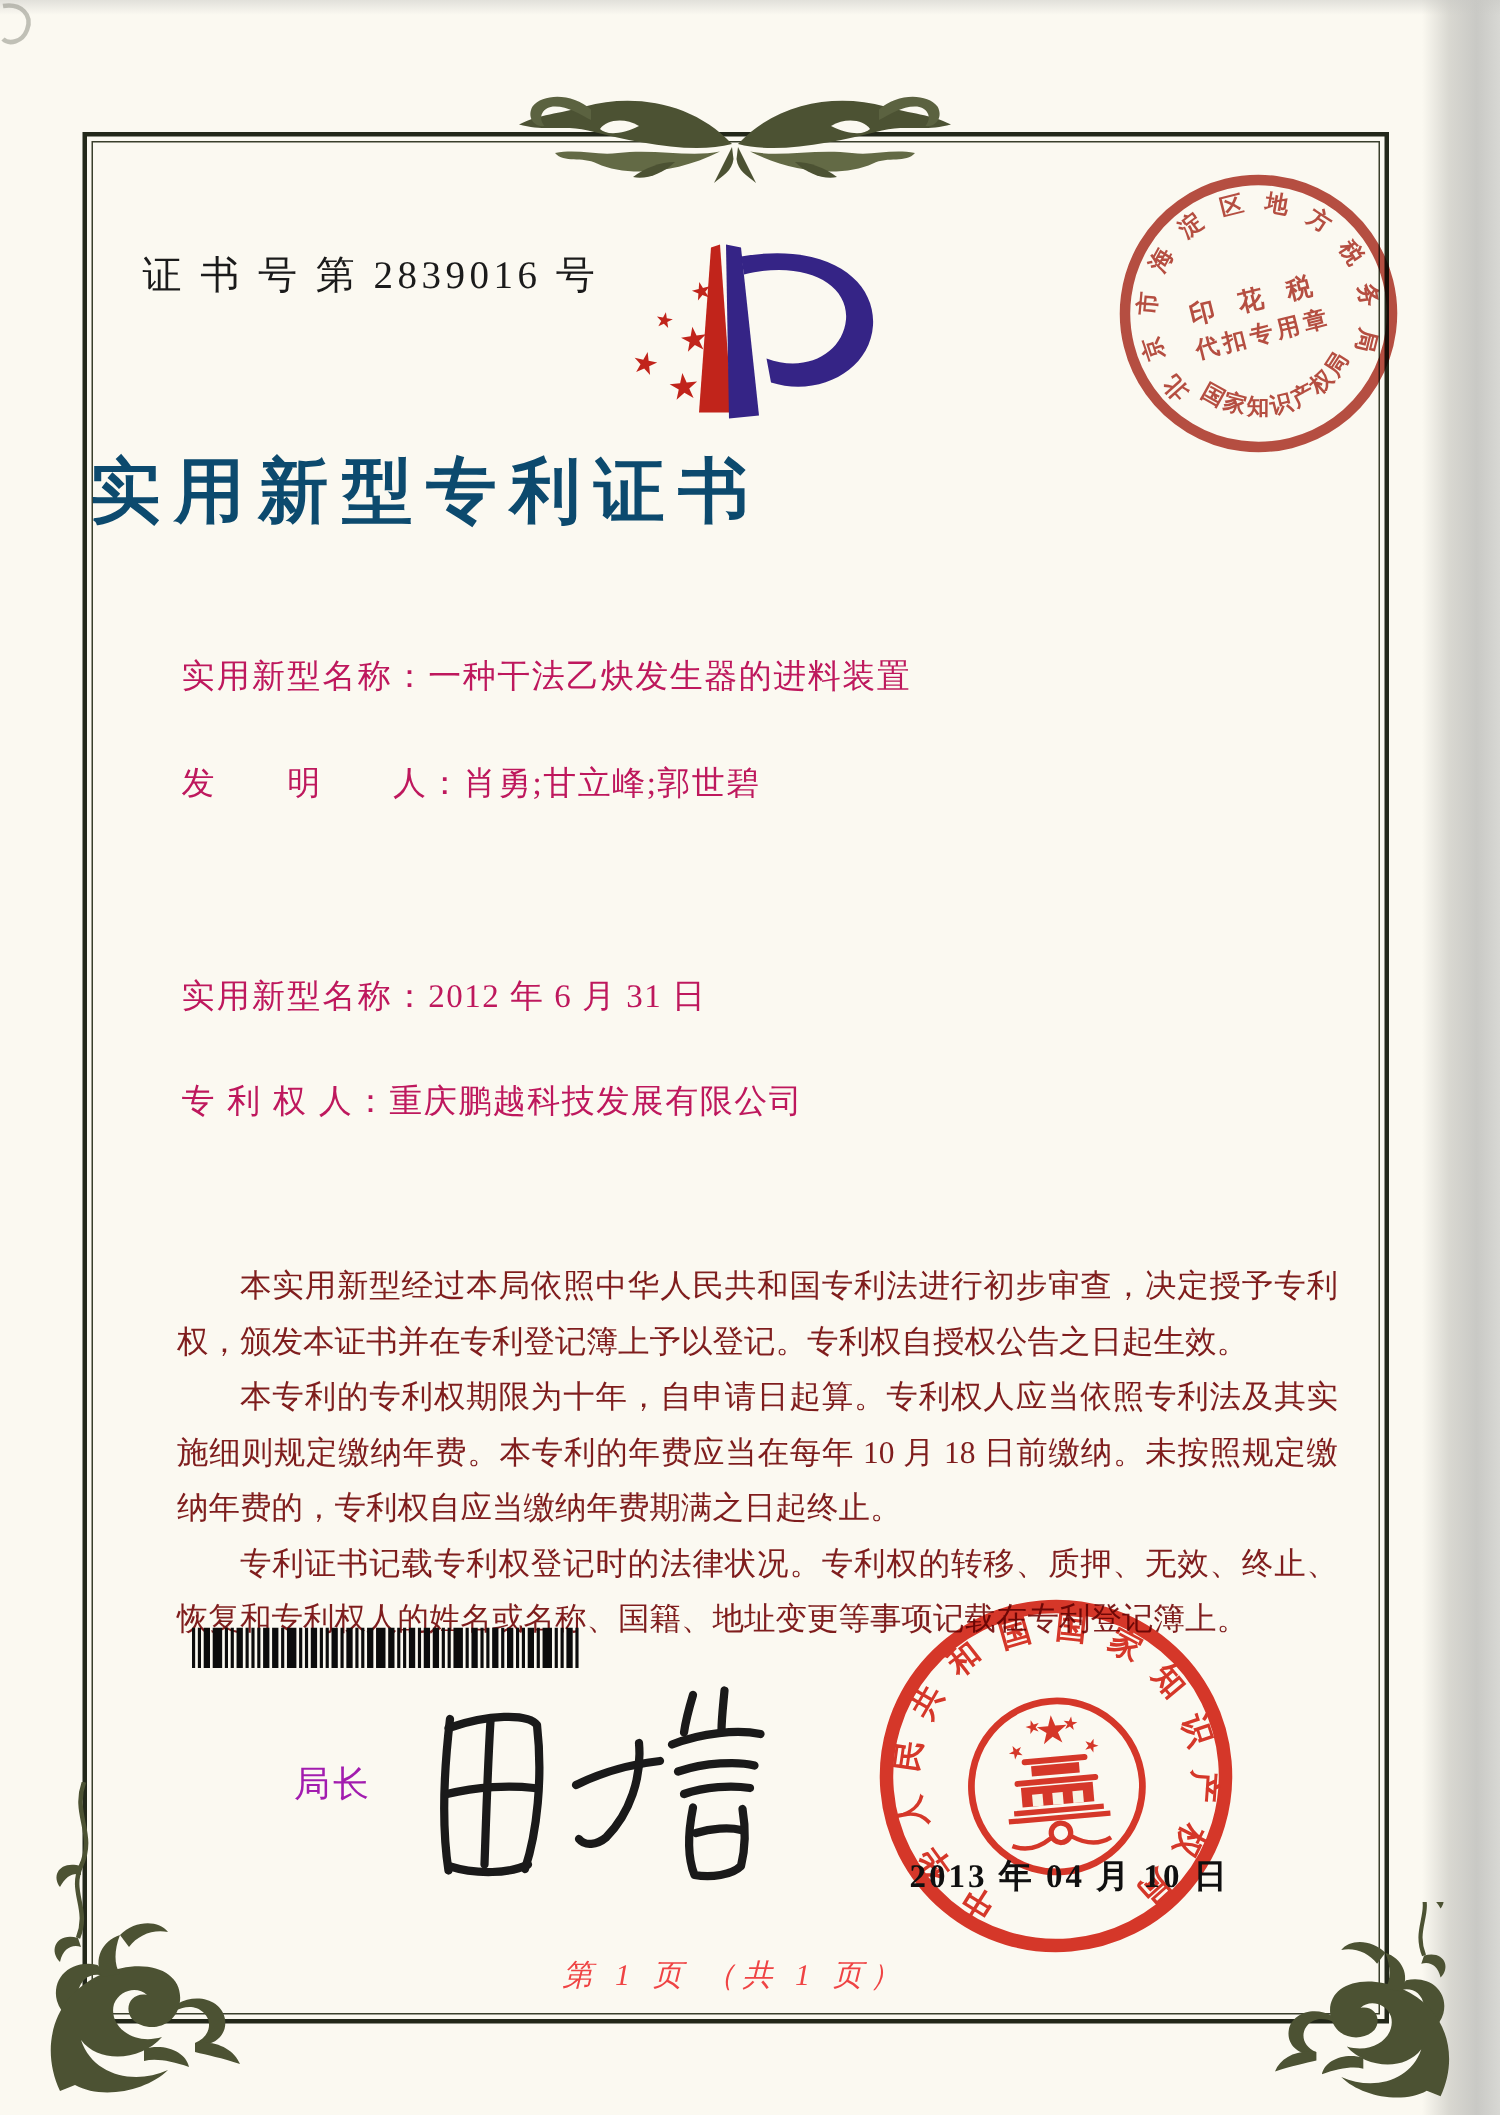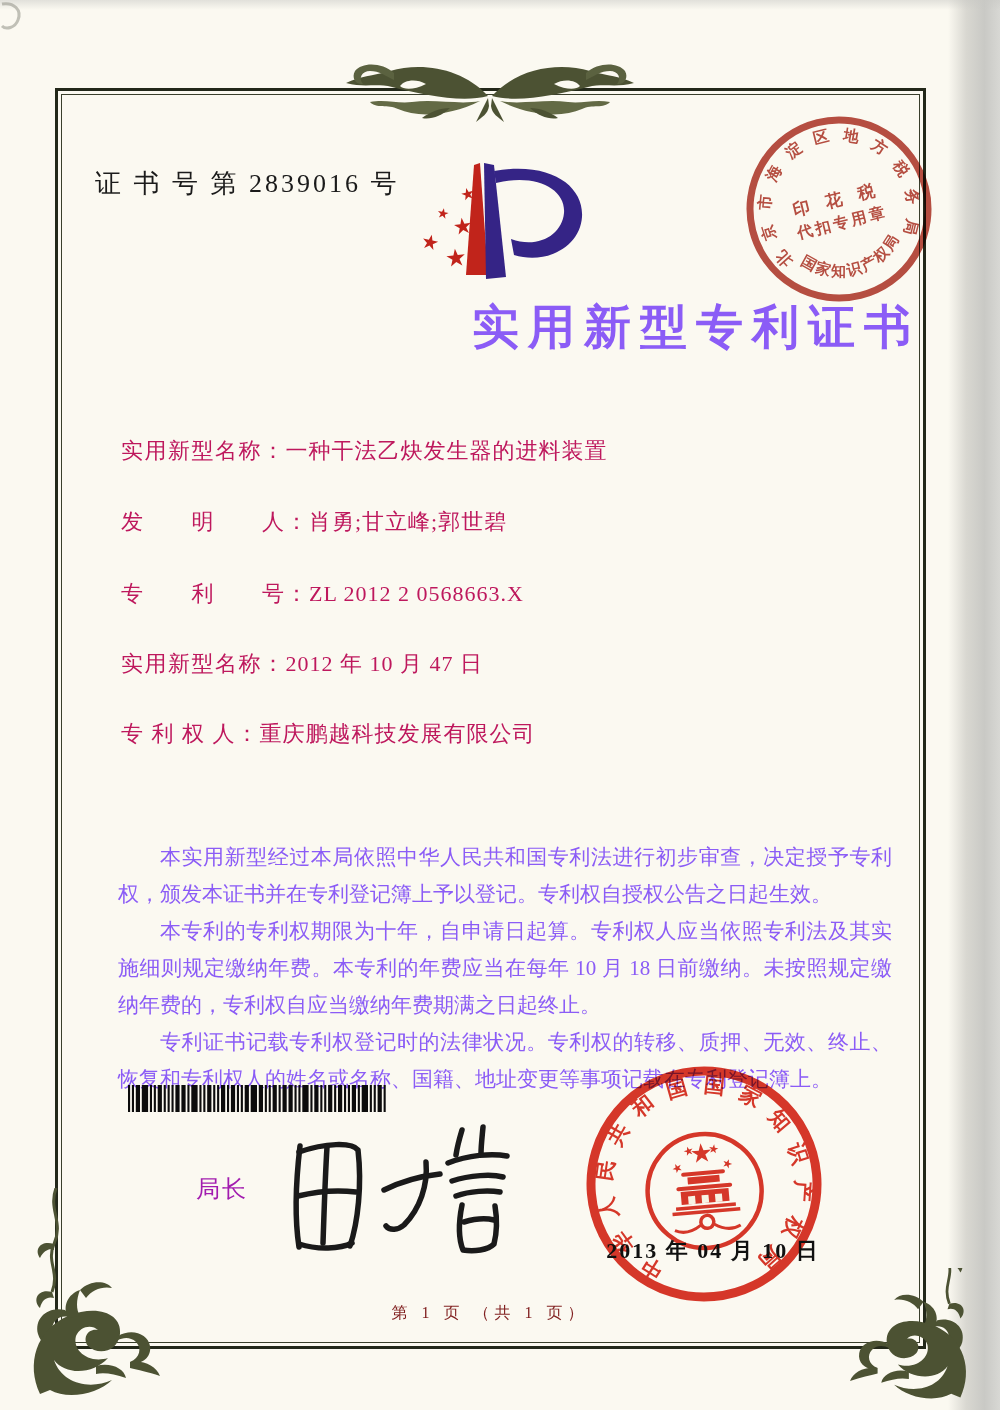--- a/index.html
+++ b/index.html
@@ -6,33 +6,33 @@
   body{background:#ffffff;font-family:"Liberation Serif","DejaVu Serif",serif;}
   .page{position:relative;width:1000px;height:1410px;background:#fbf9f1;overflow:hidden;}
   .scan-edge{position:absolute;top:0;right:0;width:52px;height:1410px;
     background:linear-gradient(90deg,rgba(190,190,186,0) 0%,rgba(175,175,170,.45) 35%,#c9c9c5 70%,#d8d8d4 100%);}
   .scan-top{position:absolute;top:0;left:0;width:1000px;height:10px;
     background:linear-gradient(180deg,rgba(200,200,196,.5),rgba(200,200,196,0));}
   .frame-outer{position:absolute;left:55px;top:88px;width:865px;height:1255px;
     border:3px solid #23281a;}
   .frame-inner{position:absolute;left:3px;top:3px;right:3px;bottom:3px;border:1px solid #3a3f2c;}
   .cert-no{position:absolute;left:95px;top:166px;font-size:26px;color:#1b1b1b;letter-spacing:3px;}
-  .title{position:absolute;left:60px;top:296px;width:860px;text-align:right;
-    font-size:47px;font-weight:bold;color:#8b5cf6;letter-spacing:9px;}
+  .title{position:absolute;left:60px;top:296px;width:860px;text-align:left;
+    font-size:47px;font-weight:bold;color:#0c4a6e;letter-spacing:9px;}
   .field{position:absolute;left:121px;width:780px;font-size:22px;color:#be185d;letter-spacing:1.5px;}
   .field .val{letter-spacing:1px;}
   .paras{position:absolute;left:118px;top:839px;width:774px;font-size:21px;line-height:37px;
-    color:#8b5cf6;text-align:justify;}
+    color:#7f1d1d;text-align:justify;}
   .paras p{margin:0;text-indent:2em;}
   .sig-title{position:absolute;left:196px;top:1173px;font-size:24px;color:#a21caf;letter-spacing:2px;}
   .sr{position:absolute;width:1px;height:1px;overflow:hidden;clip-path:inset(50%);}
   .seal-date{position:absolute;left:598px;top:1236px;width:230px;text-align:center;
     font-size:22px;font-weight:600;color:#101010;letter-spacing:2px;}
   .footer{position:absolute;left:60px;top:1303px;width:860px;text-align:center;
-    font-size:16px;color:#7f1d1d;letter-spacing:5px;}
+    font-size:20px;color:#ef4444;letter-spacing:5px;font-style:italic;}
   .abs{position:absolute;}
   .stamp-tax{transform:rotate(-14deg);mix-blend-mode:multiply;opacity:.88;}
   .seal-big{transform:rotate(-5deg);mix-blend-mode:multiply;opacity:.93;}
 </style>
 </head>
 <body>
 
 <div class="page">
 
   <div class="scan-edge"></div>
@@ -131,25 +131,22 @@
   </svg>
 
   <div class="title">实用新型专利证书</div>
 
   <div class="field" style="top:436px">
     <span>实用新型名称：</span><span class="val">一种干法乙炔发生器的进料装置</span>
   </div>
   <div class="field" style="top:507px">
     <span>发　　明　　人：</span><span class="val">肖勇;甘立峰;郭世碧</span>
   </div>
-  <div class="field" style="top:579px">
-    <span>专　　利　　号：</span><span class="val">ZL 2012 2 0568663.X</span>
-  </div>
   <div class="field" style="top:649px">
-    <span>实用新型名称：</span><span class="val">2012 年 10 月 47 日</span>
+    <span>实用新型名称：</span><span class="val">2012 年 6 月 31 日</span>
   </div>
   <div class="field" style="top:719px">
     <span>专 利 权 人：</span><span class="val">重庆鹏越科技发展有限公司</span>
   </div>
 
   <div class="paras">
     <p>本实用新型经过本局依照中华人民共和国专利法进行初步审查，决定授予专利权，颁发本证书并在专利登记簿上予以登记。专利权自授权公告之日起生效。</p>
     <p>本专利的专利权期限为十年，自申请日起算。专利权人应当依照专利法及其实施细则规定缴纳年费。本专利的年费应当在每年 10 月 18 日前缴纳。未按照规定缴纳年费的，专利权自应当缴纳年费期满之日起终止。</p>
     <p>专利证书记载专利权登记时的法律状况。专利权的转移、质押、无效、终止、恢复和专利权人的姓名或名称、国籍、地址变更等事项记载在专利登记簿上。</p>
   </div>

